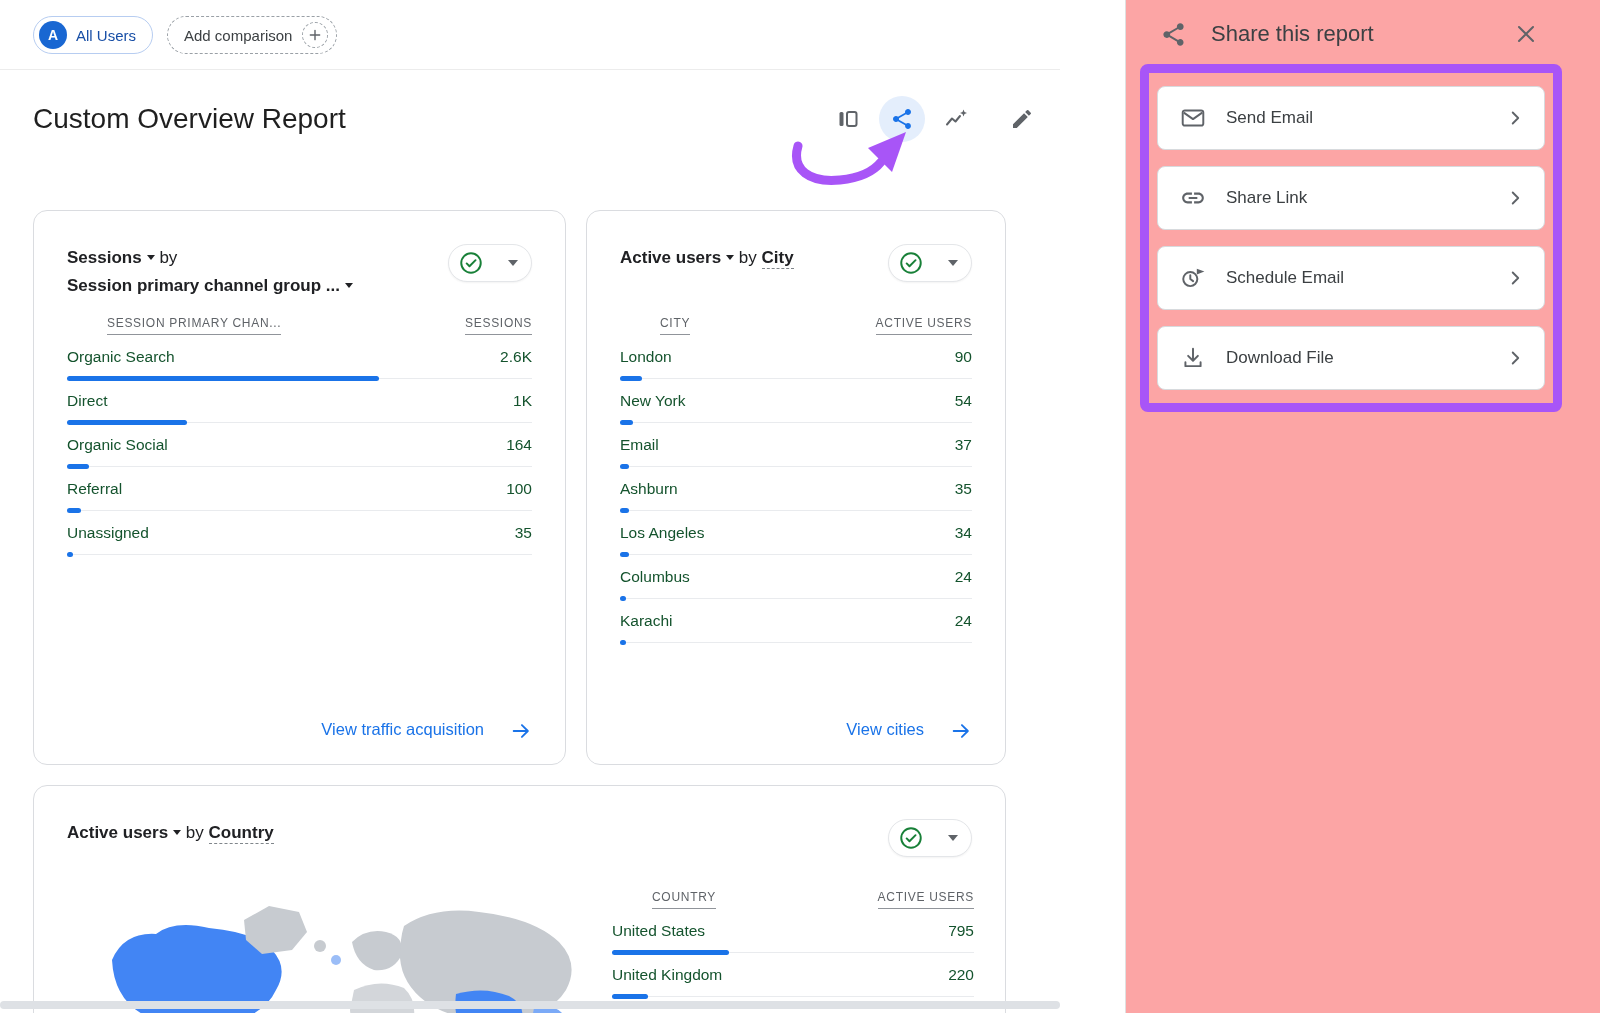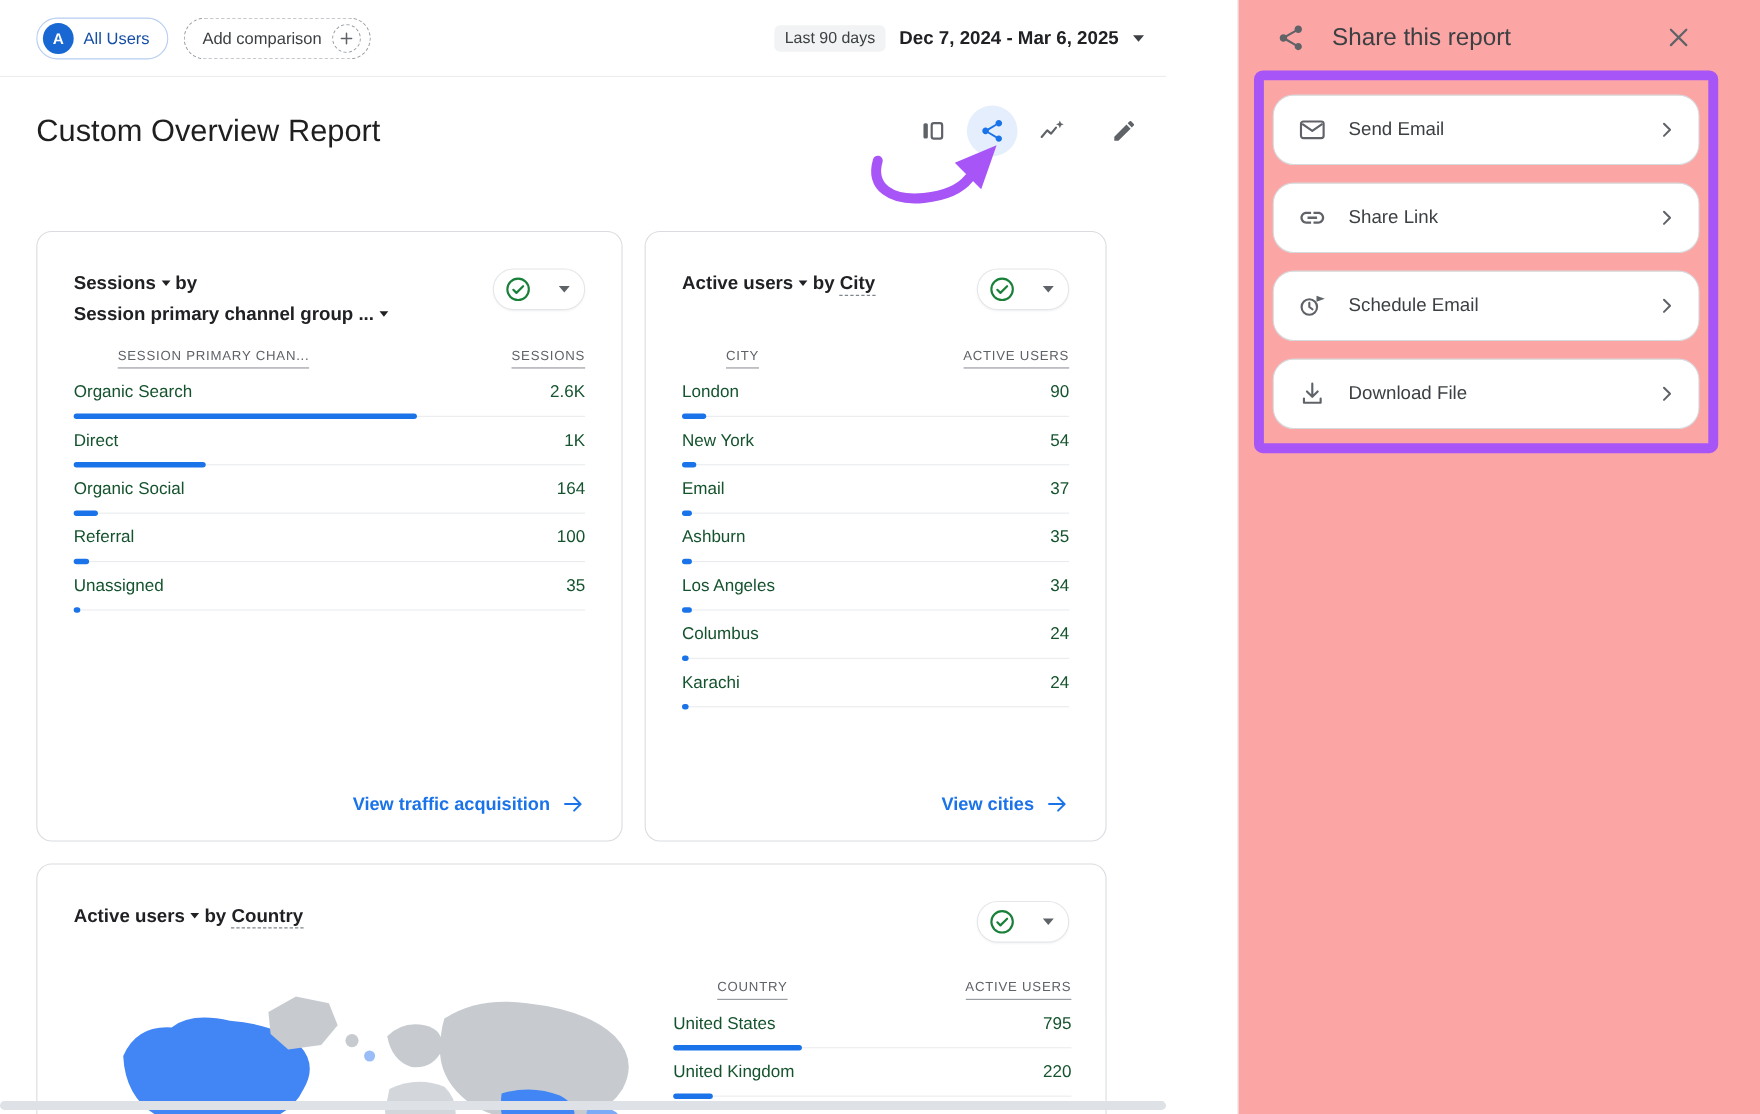--- a/index.html
+++ b/index.html
@@ -47,57 +47,57 @@
   
   .cards-row { display: flex; gap: 20px; margin: 68px 0 0 33px; }
   .card { position: relative; background: #fff; border: 1px solid #dadce0; border-radius: 14px; }
   .card-sessions { width: 533px; height: 555px; padding: 33px 33px 0; }
   .card-cities   { width: 420px; height: 555px; padding: 33px 33px 0; }
   .card-countries{ width: 973px; height: 330px; margin: 20px 0 0 33px; padding: 33px; overflow: hidden; }
 
   .card-title { font-size: 17px; line-height: 28px; color: #202124; min-height: 56px; padding-right: 100px; }
   .metric, .dim { font-weight: 700; cursor: pointer; }
   .dim-dashed { border-bottom: 1.5px dashed #80868b; padding-bottom: 1px; }
-  .by { font-weight: 700; margin-top: 12px; }
+  .by { font-weight: 400; margin-top: 12px; }
   .tcaret { display: inline-block; margin-left: 5px; margin-bottom: 2px; vertical-align: middle;
     border-left: 4.5px solid transparent; border-right: 4.5px solid transparent; border-top: 5.5px solid #202124; }
 
   .check-pill { position: absolute; top: 33px; right: 33px; width: 84px; height: 38px;
     border: 1px solid #e4e6e9; border-radius: 19px; background: #fff;
     display: flex; align-items: center; justify-content: space-between; padding: 0 13px 0 9px;
     cursor: pointer; box-shadow: 0 1px 2px rgba(0,0,0,0.05); }
   .check-pill svg { width: 26px; height: 26px; }
   .check-pill .caret-down { border-top-color: #5f6368; }
 
   .thead { display: flex; justify-content: space-between; margin-top: 16px; margin-left: 40px; }
   .th { font-size: 12px; letter-spacing: 0.7px; color: #5f6368; border-bottom: 1px solid #90949a; padding-bottom: 4px; }
 
   .trow { position: relative; height: 44px; display: flex; align-items: center; justify-content: space-between;
     border-bottom: 1px solid #e9ebee; font-size: 15.5px; color: #14532d; }
   .tbar { position: absolute; left: 0; bottom: -3px; height: 5px; border-radius: 3px; background: #1a73e8; }
 
-  .card-link { position: absolute; right: 33px; bottom: 22px; display: flex; align-items: center; gap: 10px;
-    color: #1a73e8; font-size: 16.5px; font-weight: 700; cursor: pointer; }
+  .card-link { position: absolute; right: 33px; bottom: 22px; display: flex; align-items: flex-start; gap: 26px;
+    color: #1a73e8; font-size: 16.5px; font-weight: 400; cursor: pointer; }
   .card-link svg { width: 22px; height: 22px; }
 
   .country-table { position: absolute; left: 578px; top: 88px; width: 362px; }
   .map { position: absolute; left: 70px; top: 112px; }
 
   .hscroll { position: absolute; left: 0; bottom: 4px; width: 1060px; height: 8px; border-radius: 4px; background: #dee1e5; cursor: pointer; }
 
   
   .panel { flex: 1; background: #fca5a5; position: relative; }
   .panel-header { display: flex; align-items: center; padding: 20px 60px 10px 34px; }
   .share-ic { width: 27px; height: 27px; color: #5f6368; }
   .panel-title { font-size: 22px; color: #3c4043; margin-left: 24px; font-weight: 400; }
   .close-btn { margin-left: auto; width: 28px; height: 28px; color: #5f6368; cursor: pointer; display: flex; align-items: center; justify-content: center; }
   .close-btn svg { width: 24px; height: 24px; }
 
   .purple-box { margin: 6px 38px 0 14px; border: 9px solid #a855f7; border-radius: 8px; padding: 13px 8px; }
-  .opt { height: 64px; border: 1px solid #d7dadd; border-radius: 19px; background: #fff;
+  .opt { height: 64px; border: 1px solid #d7dadd; border-radius: 8px; background: #fff;
     display: flex; align-items: center; padding: 0 18px 0 22px; margin-bottom: 16px; cursor: pointer; }
   .opt:last-child { margin-bottom: 0; }
   .opt-ic { width: 26px; height: 26px; color: #5f6368; flex: 0 0 auto; }
   .opt-label { margin-left: 20px; font-size: 17px; color: #3c4043; font-weight: 500; flex: 1; }
   .chev { width: 22px; height: 22px; color: #5f6368; flex: 0 0 auto; }
 </style>
 </head>
 <body>
 
 <div class="screen">
@@ -109,25 +109,20 @@
         <span class="avatar">A</span>
         <span class="lbl">All Users</span>
       </div>
       <div class="pill-add">
         <span>Add comparison</span>
         <span class="plus-circle">
           <svg viewBox="0 0 24 24">
               <path d="M12 4v16M4 12h16" stroke="currentColor" stroke-width="2.4" stroke-linecap="round" fill="none"></path>
             </svg>
         </span>
-      </div>
-      <div class="date-group">
-        <span class="date-chip">Last 90 days</span>
-        <span class="date-text">Dec 7, 2024 - Mar 6, 2025</span>
-        <span class="caret-down"></span>
       </div>
     </div>
 
     <div class="title-row">
       <h1 class="page-title">Custom Overview Report</h1>
       <div class="toolbar">
         <div class="icon-btn">
           <svg viewBox="0 0 24 24">
               <rect x="3.5" y="5" width="4" height="14" rx="1.5" fill="currentColor"></rect>
               <rect x="11" y="5" width="9.5" height="14" rx="2" fill="none" stroke="currentColor" stroke-width="2"></rect>

